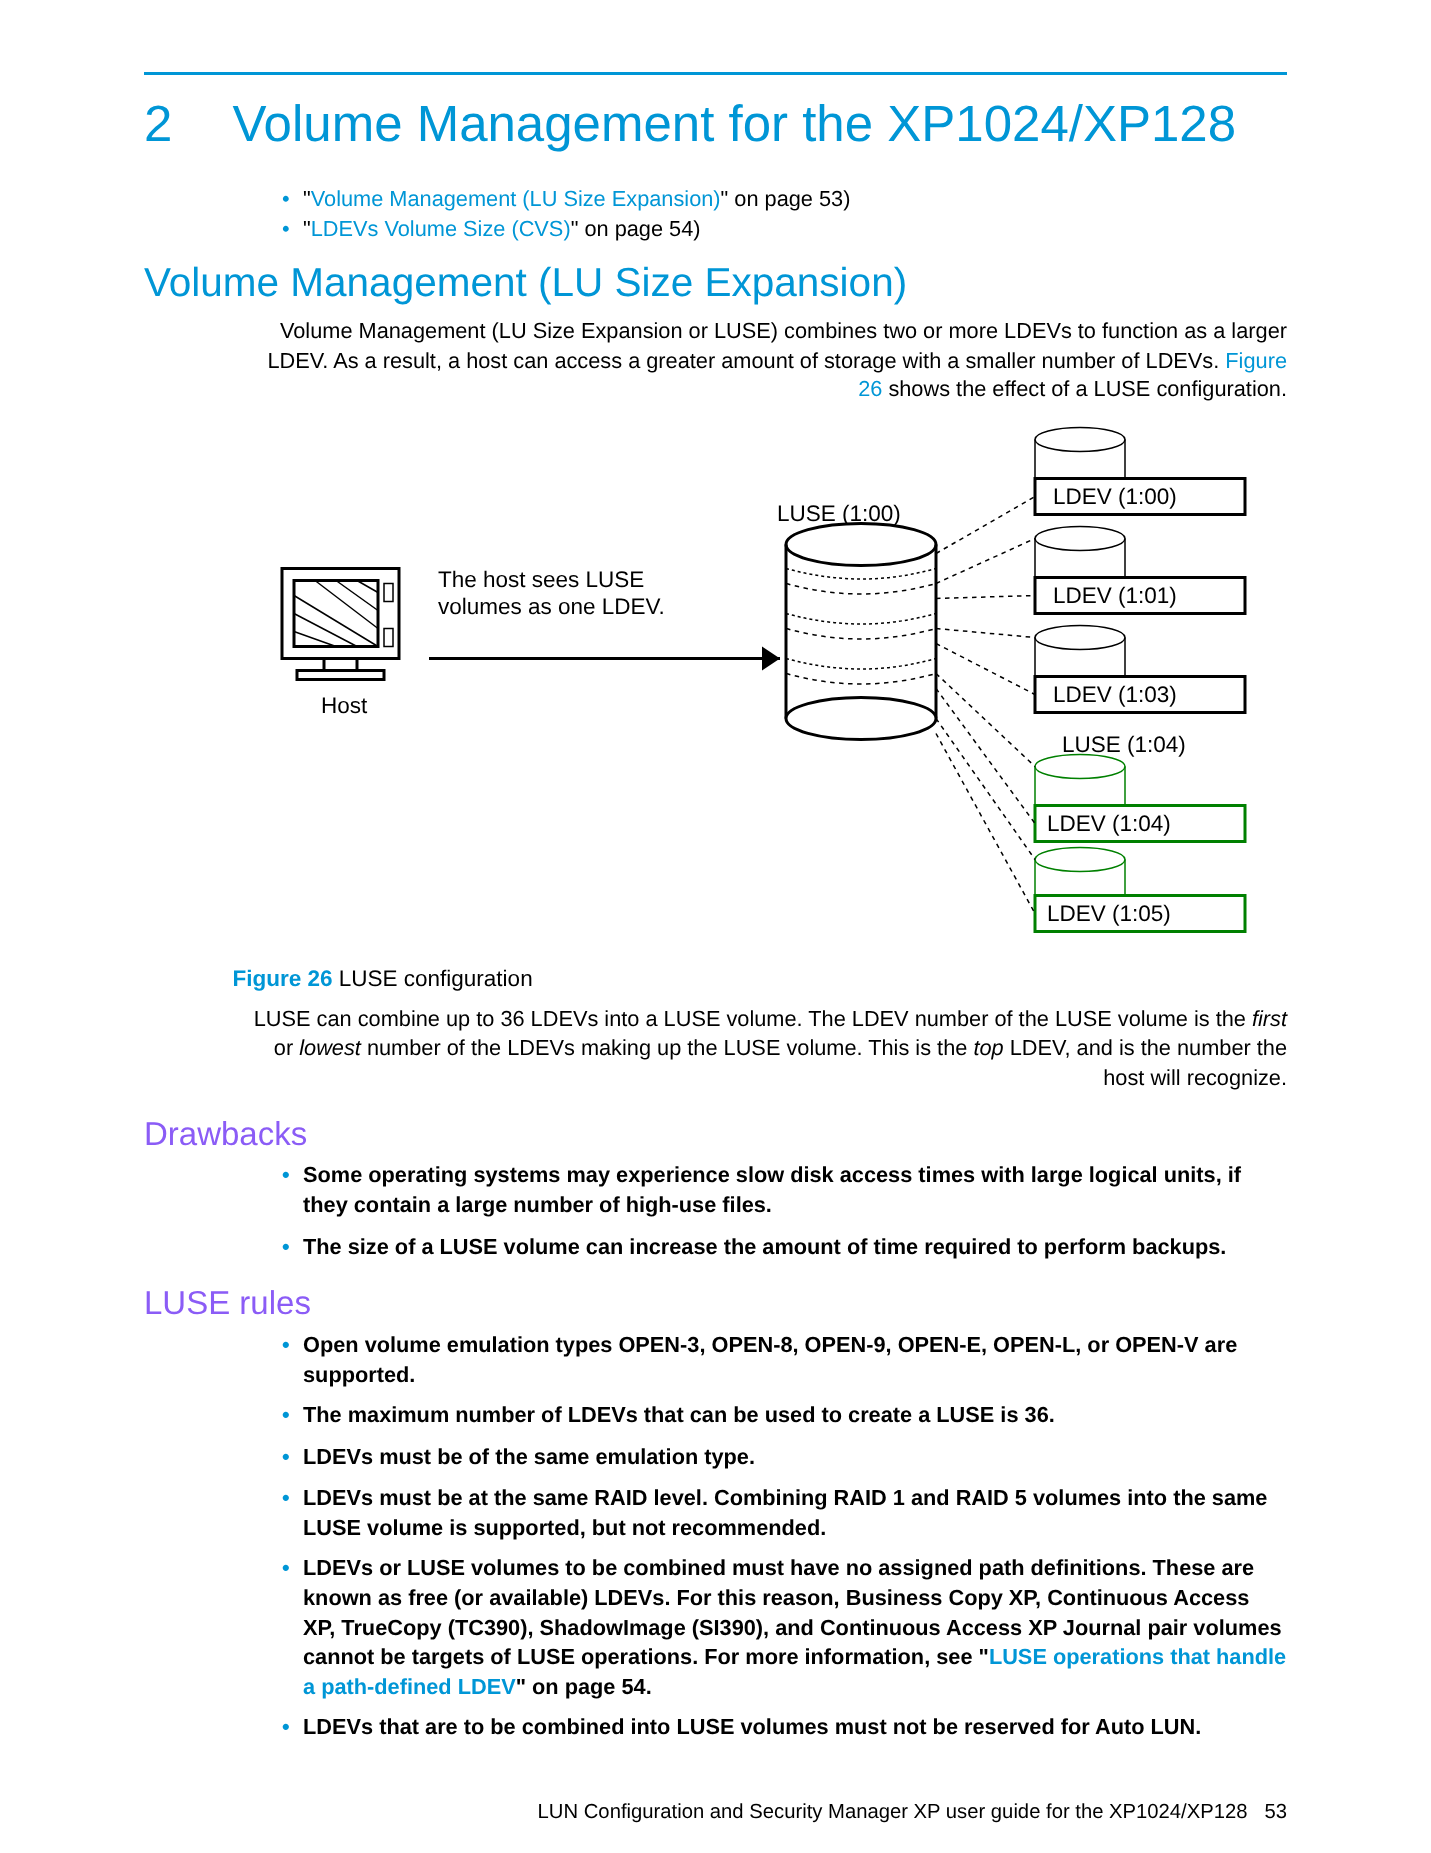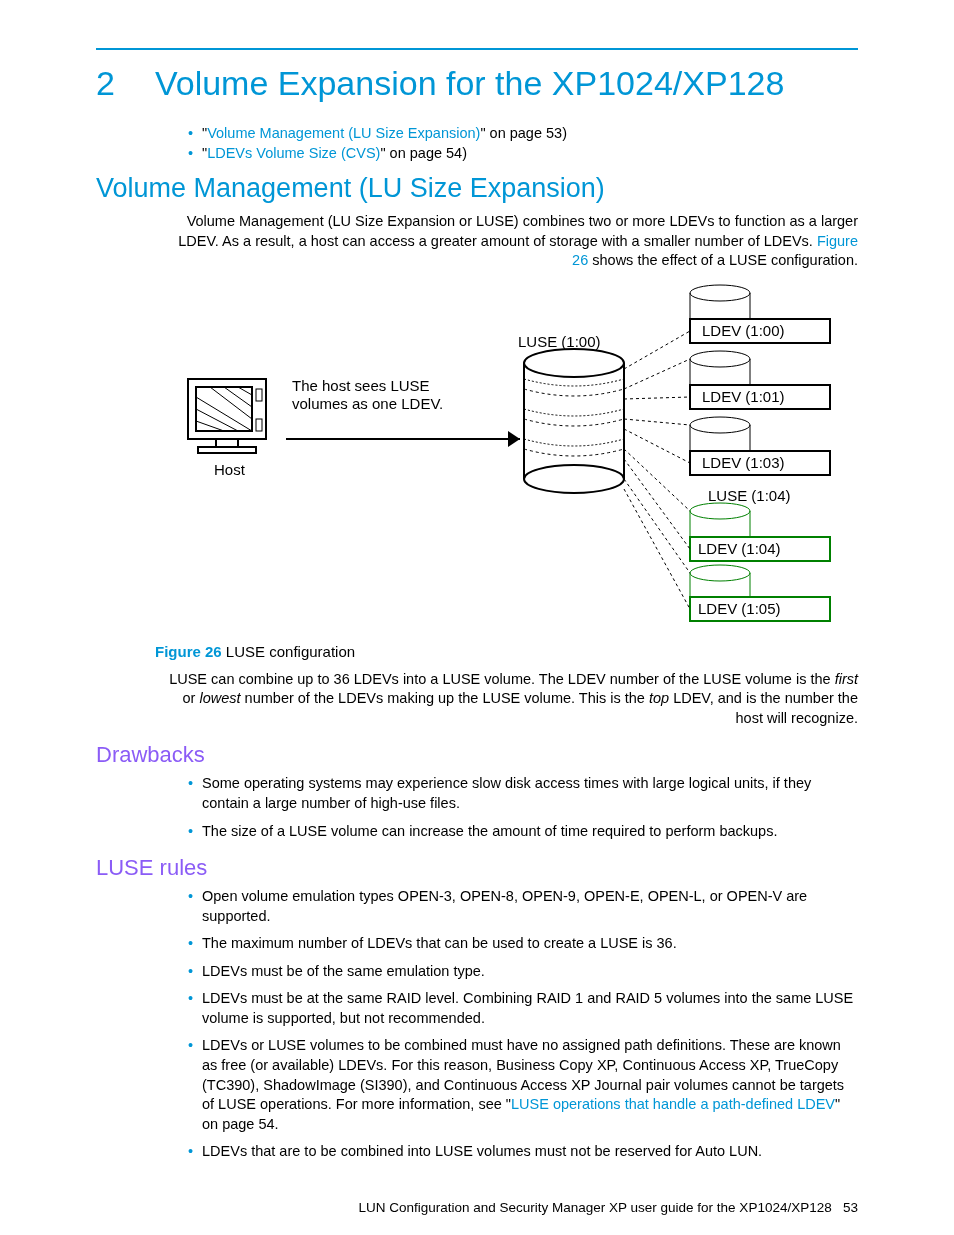--- a/index.html
+++ b/index.html
@@ -78,20 +78,21 @@
   ul.bullets {
     margin-left: 92px;
     list-style: none;
     font-size: 14.5px;
   }
   ul.bullets li {
     padding-left: 14px;
     position: relative;
     margin-bottom: 8px;
     line-height: 1.35;
+    font-weight: bold;
   }
   ul.bullets li::before {
     content: "•";
     color: #0096d6;
     position: absolute;
     left: 0;
   }
   .figcap {
     margin-left: 59px;
     font-size: 15px;
@@ -113,21 +114,21 @@
   }
 </style>
 </head>
 <body>
 
 <div class="page">
   <div class="top-rule"></div>
 
   <div class="chapter-title">
     <span class="chapter-num">2</span>
-    <span>Volume Expansion for the XP1024/XP128</span>
+    <span>Volume Management for the XP1024/XP128</span>
   </div>
 
 
   <ul class="links">
     <li>
       <span>"</span><span class="xref">Volume Management (LU Size Expansion)</span><span>" on page 53)</span>
     </li>
     <li>
       <span>"</span><span class="xref">LDEVs Volume Size (CVS)</span><span>" on page 54)</span>
     </li>

